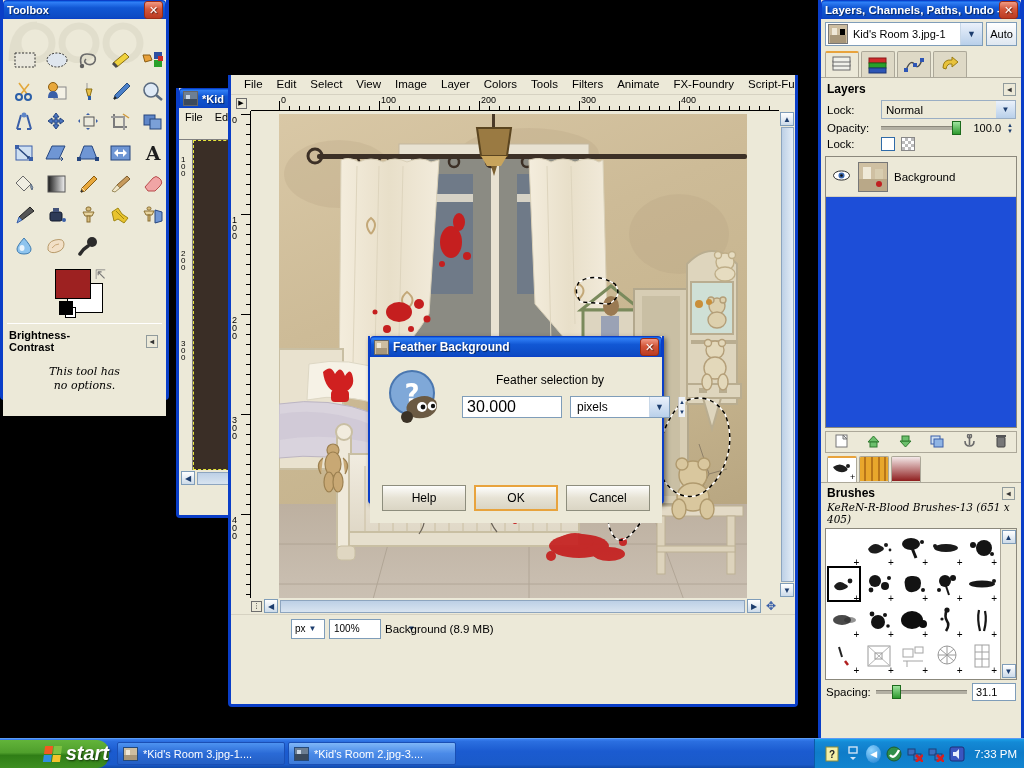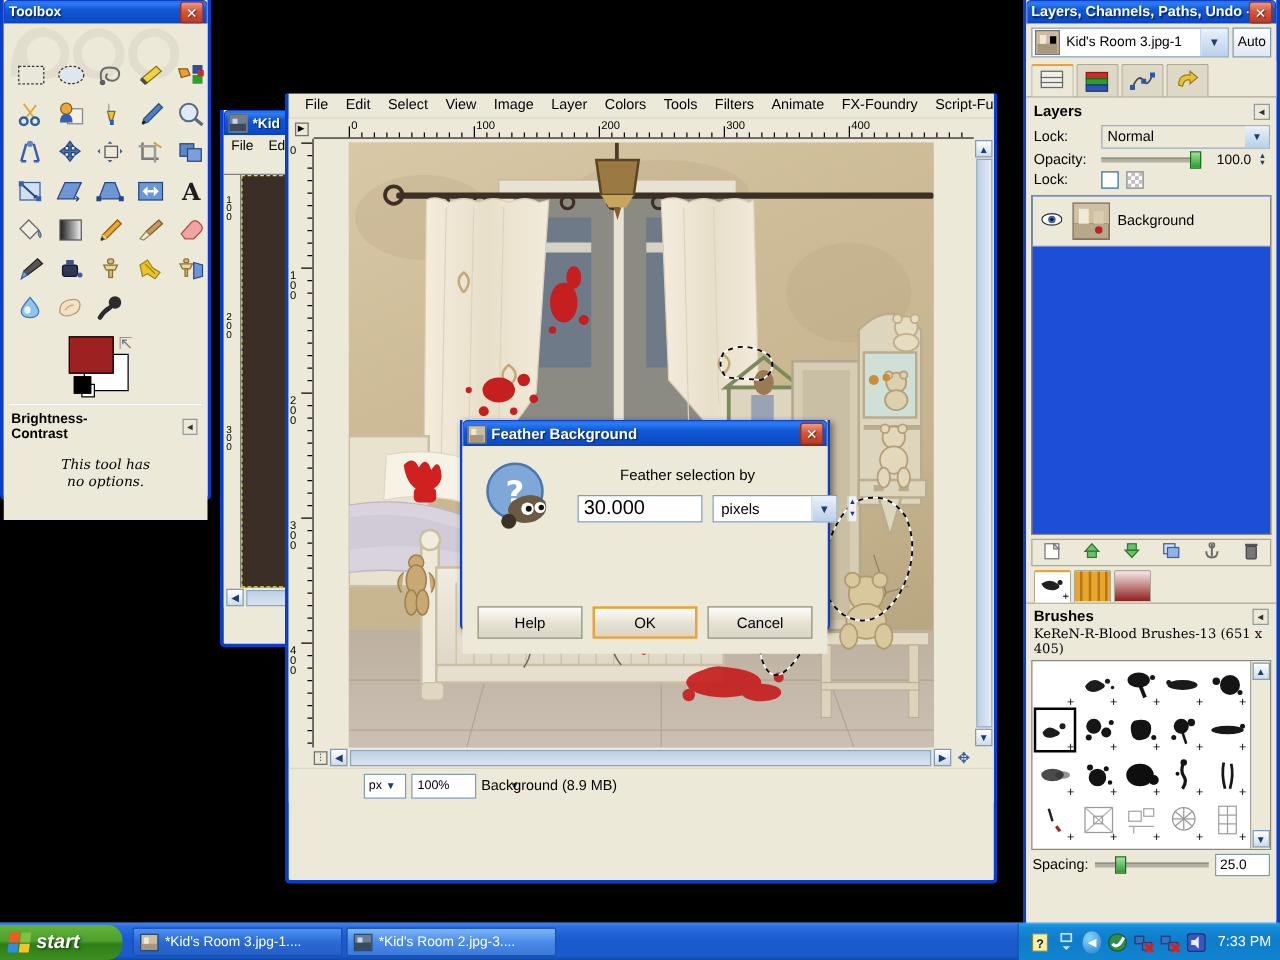--- a/index.html
+++ b/index.html
@@ -201,21 +201,21 @@
   .layer-thumb{ width:30px;height:30px;border:1px solid #777;background:#c7b89c;overflow:hidden;}
   .layer-name{ font-size:11.5px;}
   .layer-tools{ display:flex;justify-content:space-around;align-items:center;
      height:22px; margin:3px 4px 0; border:1px solid #aca899; background:#ece9d8;}
   .brush-tabrow{ display:flex;gap:2px;padding:3px 0 0 6px;border-bottom:1px solid #aca899;}
   .btab{ width:30px;height:26px;border:1px solid #aca899;border-bottom:none;
      background:#ded9c6;border-radius:2px 2px 0 0;overflow:hidden;}
   .btab.active{ background:#fff; border-top:2px solid #e8a33d;}
   .brush-title{ padding:3px 6px 0; font-weight:bold; font-size:12px;
      display:flex;justify-content:space-between;align-items:center;}
-  .brush-sub{ padding:1px 6px 3px; font-size:10.5px; 
+  .brush-sub{ padding:1px 6px 3px; font-size:10.5px; font-style:italic;
      font-family:"DejaVu Serif",serif;}
   .brush-grid-wrap{ margin:0 4px; border:1px solid #8b887c; background:#fff;
      height:152px; display:flex;}
   .brush-grid{ flex:1; display:grid; grid-template-columns:repeat(5,1fr);
      grid-auto-rows:36px; overflow:hidden; padding:1px;}
   .brush-cell{ position:relative; display:flex;align-items:center;justify-content:center;}
   .brush-cell.sel{ outline:2px solid #000; outline-offset:-2px;}
   .brush-cell::after{ content:"+"; position:absolute; right:2px; bottom:-2px;
      font-size:10px; color:#000;}
   .brush-scroll{ width:16px; background:#ece9d8; border-left:1px solid #aca899;
@@ -226,25 +226,25 @@
      background:#b3b0a3;border-top:1px solid #8b887c;}
   .spacing-knob{ position:absolute; left:18%; width:9px;height:14px;
      background:linear-gradient(to bottom,#9fe49f,#2d9a2d);border:1px solid #1d6b1d;}
   .spacing-val{ width:44px;height:18px;border:1px solid #7f9db9;background:#fff;
      font-size:11px;display:flex;align-items:center;padding-left:3px;}
 
   
   #taskbar{ position:absolute; left:0; bottom:0; width:1024px; height:30px;
      background:linear-gradient(to bottom,#3a81f2 0%,#2b6fe0 8%,#1b5bd0 42%,#1a5ac9 88%,#1149a8 100%);
      border-top:1px solid #5a9bf5; display:flex; align-items:center;}
-  .startbtn{ height:28px; width:99px; margin-left:-1px;
+  .startbtn{ height:28px; width:110px; margin-left:-1px;
      background:linear-gradient(to bottom,#62b43a 0%,#4f9f2c 45%,#2f7d16 55%,#3e8f21 100%);
      border-radius:0 12px 12px 0; display:flex;align-items:center;gap:5px;
      padding-left:8px; color:#fff; font-style:italic; font-weight:bold;
-     font-size:16px; text-shadow:1px 1px 2px rgba(0,0,0,.6);}
+     font-size:20px; text-shadow:1px 1px 2px rgba(0,0,0,.6);justify-content:flex-end;}
   .winflag{ width:17px;height:16px;display:grid;grid-template-columns:1fr 1fr;
      grid-template-rows:1fr 1fr; gap:1px; transform:skewX(-8deg);}
   .winflag i{display:block;}
   .tasks{ display:flex; gap:3px; margin-left:8px; }
   .taskbtn{ height:23px; width:168px; border:1px solid #1a4fb5;
      background:linear-gradient(to bottom,#4e93f0,#2a6ad6 50%,#245fc4);
      display:flex;align-items:center;gap:5px;padding:0 5px;color:#fff;font-size:11px;
      border-radius:2px; overflow:hidden; white-space:nowrap;}
   .taskbtn.active{ background:linear-gradient(to bottom,#7fb6f7,#4a8ae8 50%,#3d7ad8);}
   .task-ico{width:15px;height:14px;border:1px solid #254a7a;flex:none;overflow:hidden;}
@@ -1386,21 +1386,21 @@
         <span class="scroll-arrow" style="width:14px;height:14px;margin-top:1px;">▲</span>
         <span class="scroll-arrow" style="width:14px;height:14px;margin-bottom:1px;">▼</span>
       </div>
     </div>
 
     <div class="spacing-row">
       <span>Spacing:</span>
       <span class="spacing-track">
         <span class="spacing-knob"></span>
       </span>
-      <span class="spacing-val">25.0</span>
+      <span class="spacing-val">31.1</span>
     </div>
   </div>
 </div>
 
 <div id="taskbar">
   <div class="startbtn">
     <span class="winflag">
       <i style="background:#f25a22"></i>
         <i style="background:#7fc241"></i>
       <i style="background:#2f8fe0"></i>

